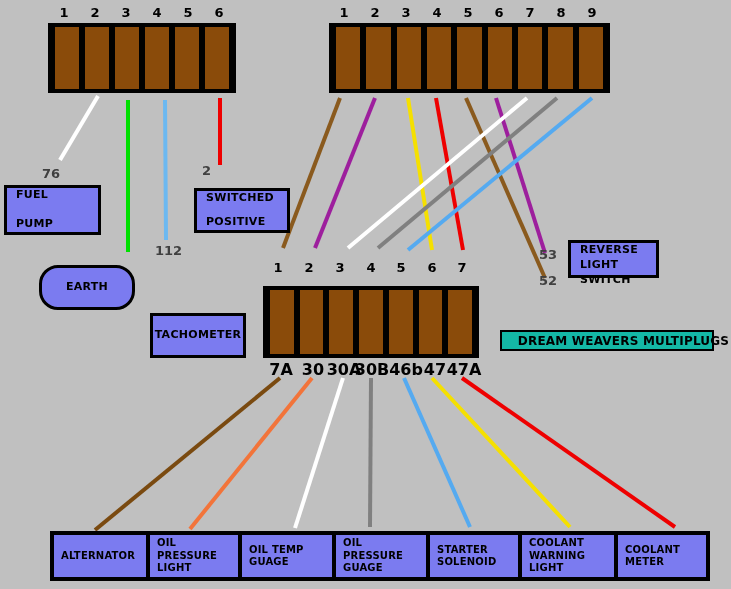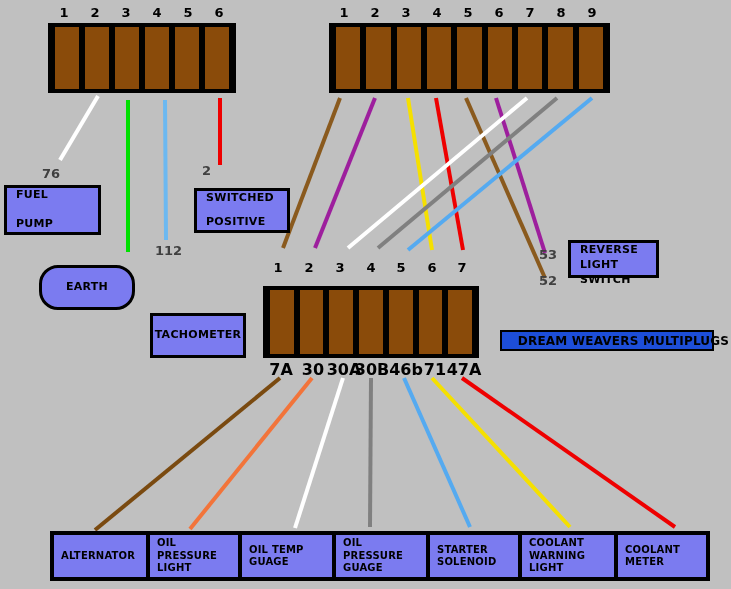--- a/index.html
+++ b/index.html
@@ -55,21 +55,21 @@
     font-weight: bold;
     font-size: 11px;
     letter-spacing: 0.3px;
     line-height: 1.35;
   }
   .box.left   { align-items: flex-start; padding-left: 9px; justify-content: space-between; }
   .box.center { align-items: center; text-align: center; }
   .box .ln { display: block; }
   .banner {
     position: absolute;
-    background: #1d4ed8;
+    background: #14b8a6;
     border: 2px solid #000000;
     box-sizing: border-box;
     color: #000000;
     font-family: "DejaVu Sans", sans-serif;
     font-weight: bold;
     font-size: 12px;
     display: flex;
     align-items: center;
     justify-content: center;
     white-space: nowrap;
@@ -205,21 +205,21 @@
   <div class="pinlabel" style="left:371px; top:261px;">4</div>
   <div class="pinlabel" style="left:401px; top:261px;">5</div>
   <div class="pinlabel" style="left:432px; top:261px;">6</div>
   <div class="pinlabel" style="left:462px; top:261px;">7</div>
 
   <div class="pinlabel sm" style="left:281px; top:362px;">7A</div>
   <div class="pinlabel sm" style="left:313px; top:362px;">30</div>
   <div class="pinlabel sm" style="left:344px; top:362px;">30A</div>
   <div class="pinlabel sm" style="left:372px; top:362px;">30B</div>
   <div class="pinlabel sm" style="left:406px; top:362px;">46b</div>
-  <div class="pinlabel sm" style="left:435px; top:362px;">71</div>
+  <div class="pinlabel sm" style="left:435px; top:362px;">47</div>
   <div class="pinlabel sm" style="left:464px; top:362px;">47A</div>
 
   <div class="ftext" style="left:42px; top:166px;">76</div>
   <div class="ftext" style="left:155px; top:243px;">112</div>
   <div class="ftext" style="left:202px; top:163px;">2</div>
   <div class="ftext" style="left:539px; top:247px;">53</div>
   <div class="ftext" style="left:539px; top:273px;">52</div>
 
   <div class="box left" style="left:4px; top:185px; width:97px; height:50px;">
     <span class="ln">FUEL</span>

